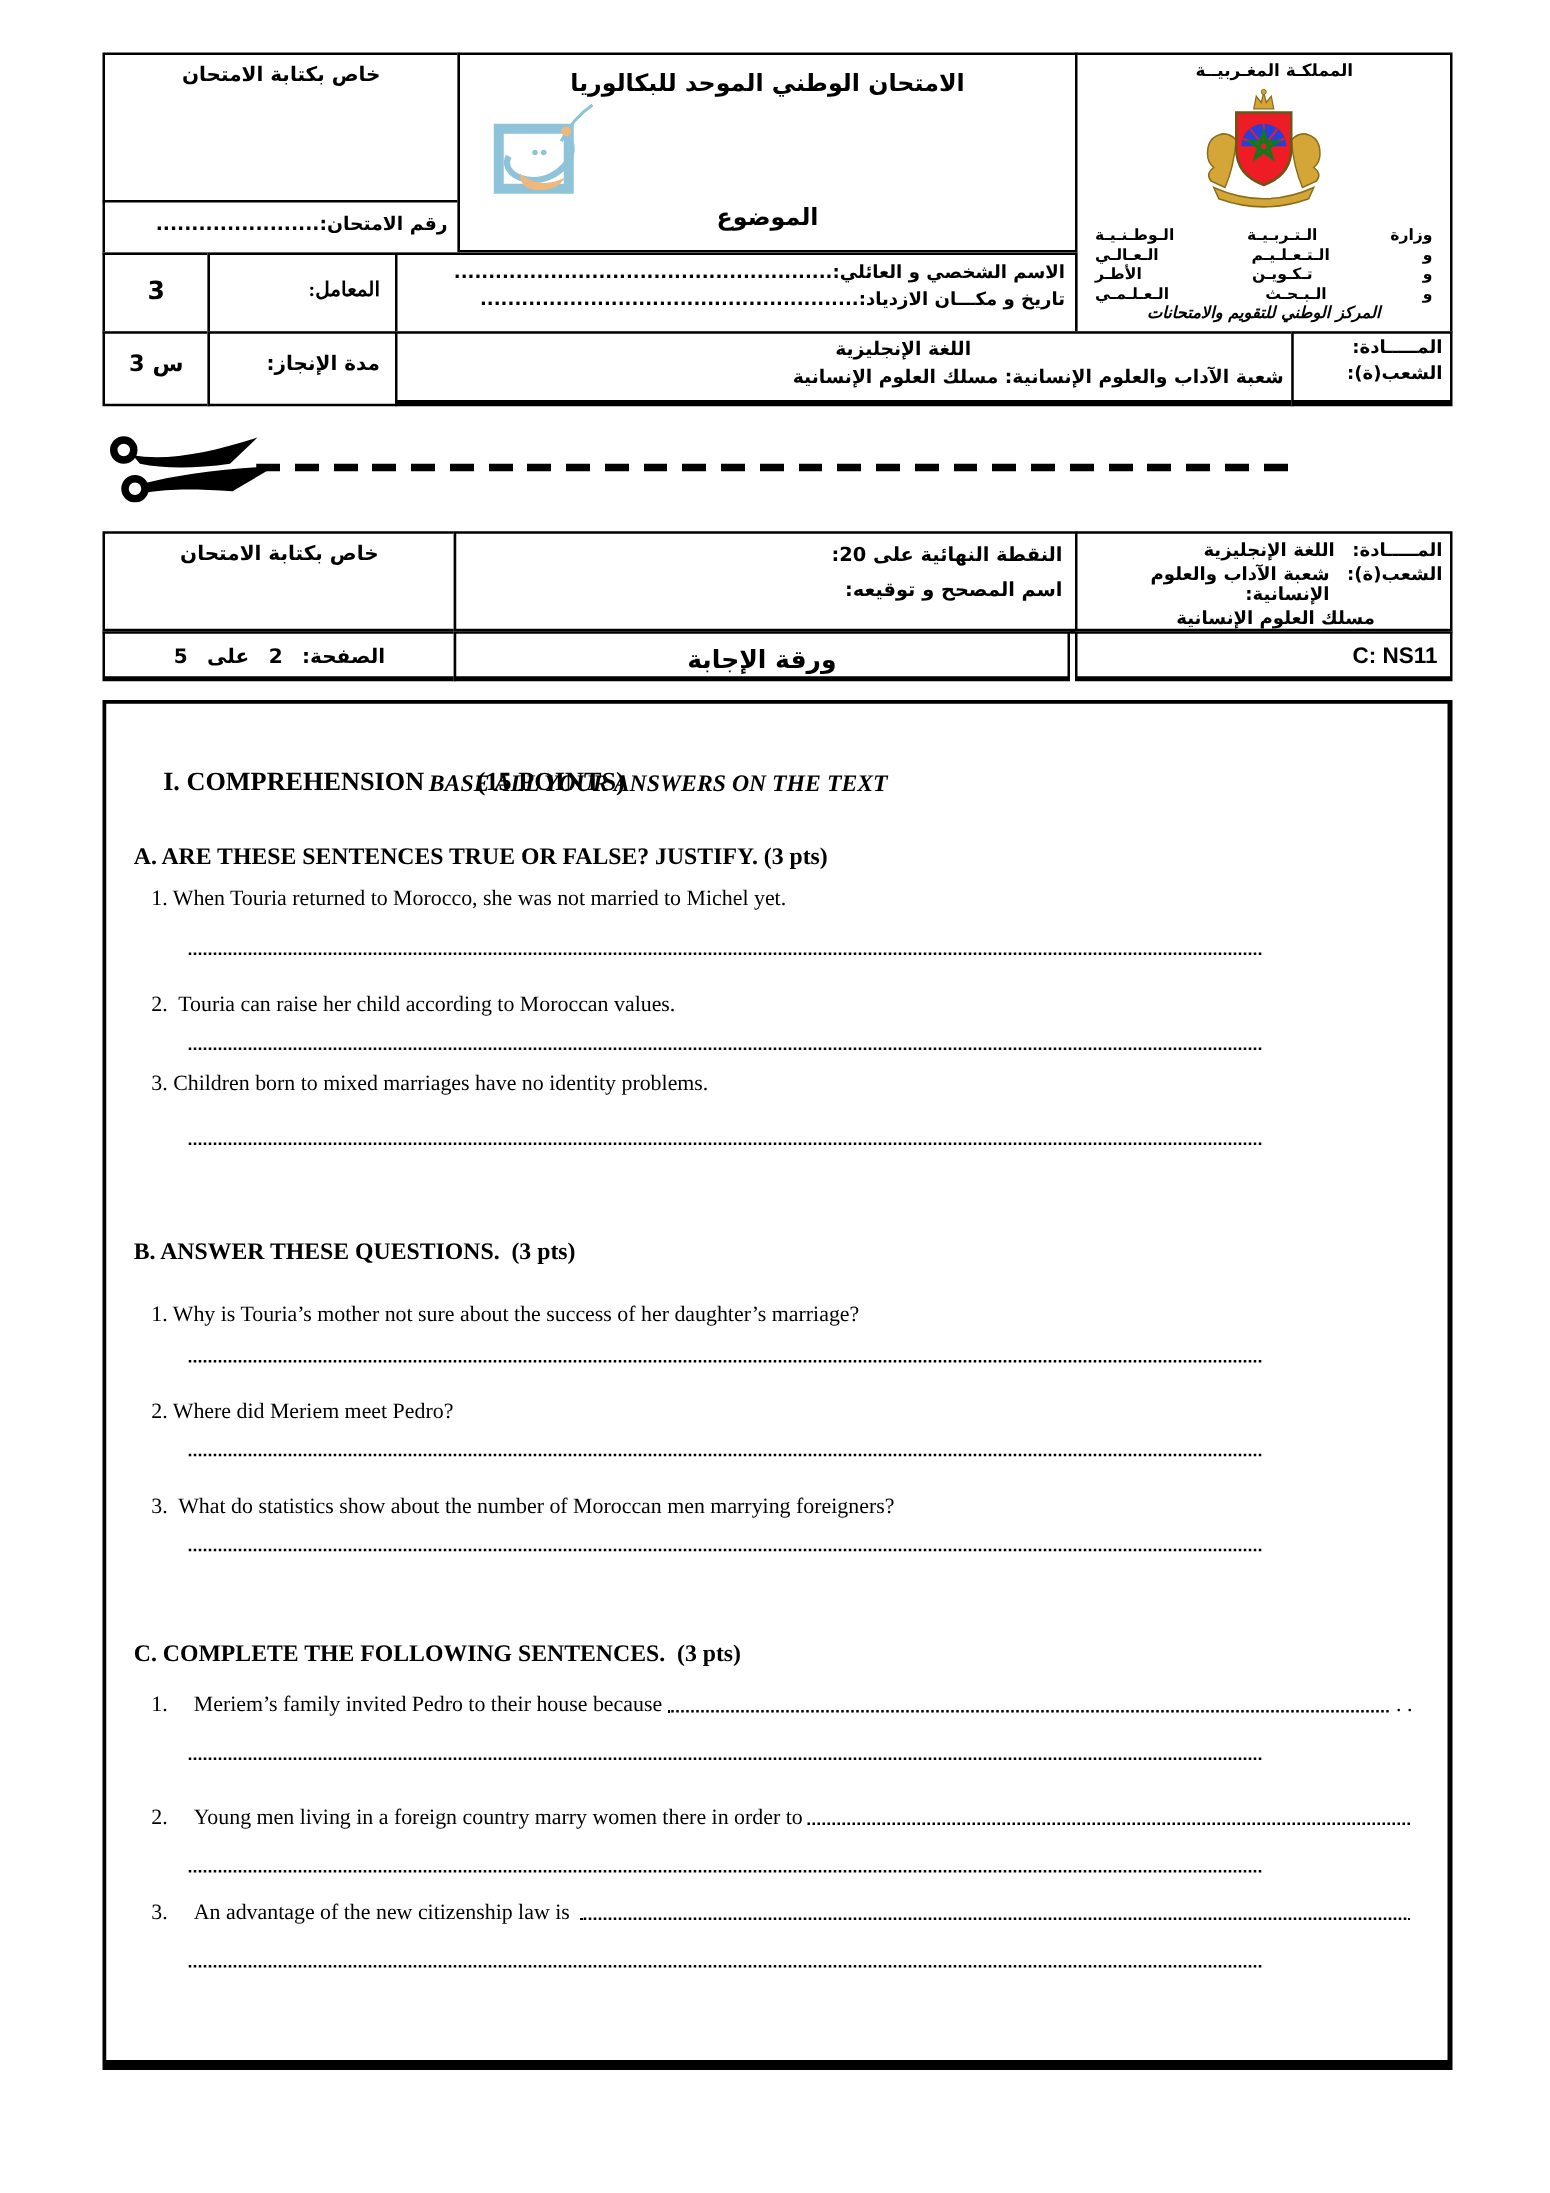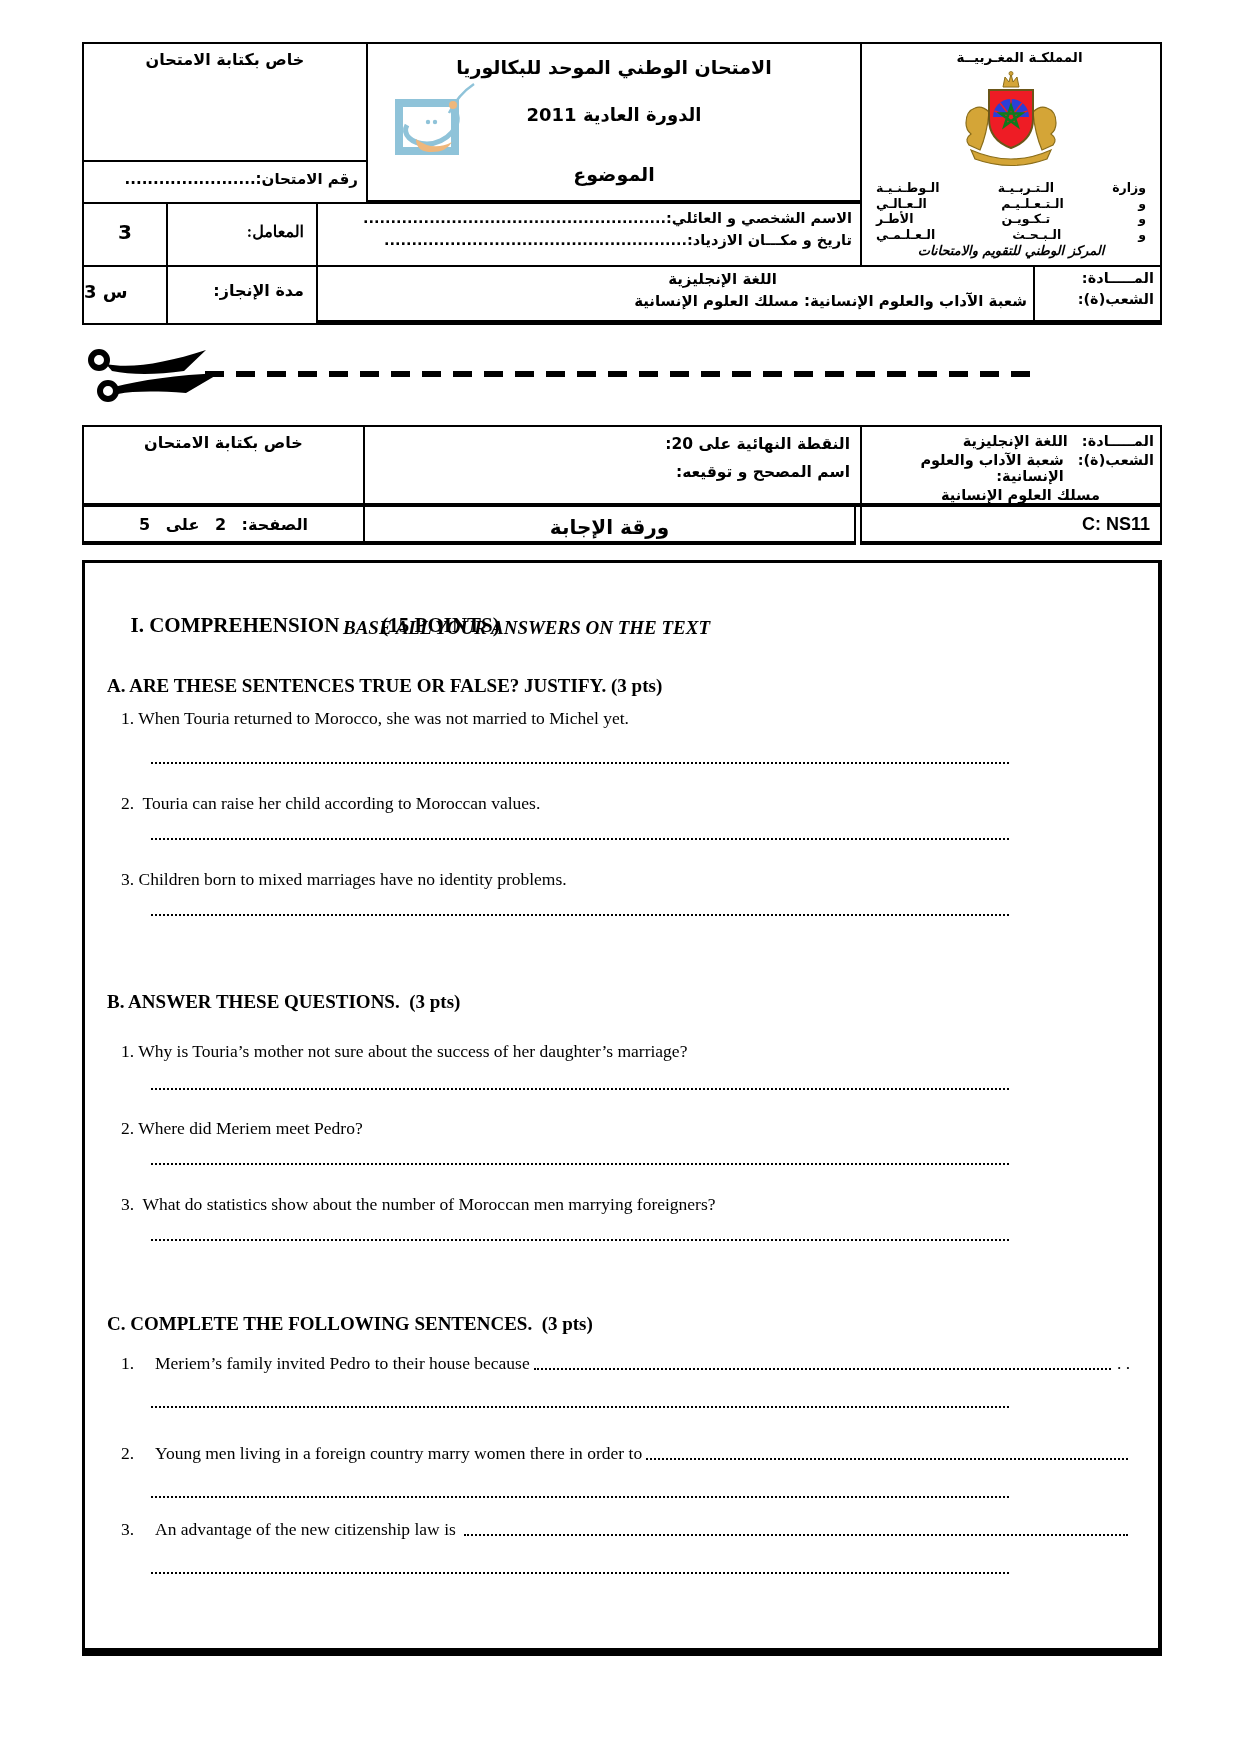--- a/index.html
+++ b/index.html
@@ -14,21 +14,21 @@
 
   
   .t1 { position:absolute; left:82px; top:42px; width:1080px; height:283px; }
   .t1-topleft   { left:0;   top:0;    width:286px; height:120px; padding-top:6px; }
   .t1-numcell   { left:0;   top:118px; width:286px; height:44px; padding:8px 8px 0 4px; font-size:15px; }
   .t1-mid      { left:284px; top:0;   width:496px; height:160px; }
   .t1-right    { left:778px; top:0;   width:302px; height:225px; }
   .t1-coefval  { left:0;   top:160px; width:86px;  height:65px; font-size:20px; padding-top:16px; }
   .t1-coeflab  { left:84px; top:160px; width:152px; height:65px; font-size:16px; padding:18px 12px 0 0;font-family:Liberation Serif, serif; }
   .t1-name     { left:234px; top:160px; width:546px; height:65px; font-size:14.5px; padding:6px 8px 0 6px; }
-  .t1-durval   { left:0;   top:223px; width:86px;  height:60px; font-size:18px; padding-top:14px; direction:ltr; font-weight:bold;}
+  .t1-durval   { left:0;   top:223px; width:86px;  height:60px; font-size:18px; padding-top:14px; direction:ltr; text-align:center; font-weight:bold;}
   .t1-durlab   { left:84px; top:223px; width:152px; height:60px; font-size:16px; padding:14px 12px 0 0; }
   .t1-subj     { left:234px; top:223px; width:719px; height:60px; font-size:15px; padding:3px 6px 0 0; }
   .t1-subjlab  { left:951px; top:223px; width:129px; height:60px; font-size:14.5px; padding:3px 6px 0 0; }
   .t1-subj .l1 { padding-left:100px; text-align:center; }
   .t1-subj .l2 { margin-top:4px; }
   .khass { font-size:16px; text-align:center; direction:rtl; font-weight:bold; }
 
   .mid-title { position:absolute; width:100%; text-align:center; direction:rtl; font-weight:bold; }
   .mt1 { top:12px;  font-size:19px; }
   .mt2 { top:60px;  font-size:18px; }
@@ -99,21 +99,20 @@
           <rect x="17" y="21" width="56" height="48" fill="none" stroke="#8fc3d9" stroke-width="8"></rect>
           <path d="M72,27 C83,43 64,62 45,62 C29,62 20,52 25,43" fill="none" stroke="#8fc3d9" stroke-width="5"></path>
           <path d="M67,31 C74,17 83,8 92,2" fill="none" stroke="#8fc3d9" stroke-width="2.5"></path>
           <path d="M34,57 q17,13 36,3 q-6,11 -23,10 q-13,-1 -13,-13 z" fill="#eeb77c"></path>
           <circle cx="71" cy="23" r="4" fill="#eeb77c"></circle>
           <circle cx="46" cy="40" r="2.2" fill="#8fc3d9"></circle>
           <circle cx="53" cy="40" r="2.2" fill="#8fc3d9"></circle>
         </svg>
       </div>
       <div class="mid-title mt1">الامتحان الوطني الموحد للبكالوريا</div>
-      <div class="mid-title mt2">الدورة العادية 2011</div>
       <div class="mid-title mt3">الموضوع</div>
     </div>
 
     <div class="cell t1-right">
       <div class="kingdom">المملكـة المغـربيــة</div>
       <div class="arms-wrap">
         <svg width="120" height="104" viewBox="0 0 120 104">
           <path d="M52,17 h16 l-2,-10 -4,5 -2,-8 -2,8 -4,-5 z" fill="#d4a537" stroke="#8a6d1a" stroke-width="1"></path>
           <circle cx="60" cy="3.5" r="2" fill="#d4a537" stroke="#8a6d1a" stroke-width="0.8"></circle>
           <path d="M24,38 q-9,3 -9,15 q0,7 5,11 q-7,5 -2,11 l11,5 q7,-16 9,-38 q-7,-7 -14,-4 z" fill="#d4a537" stroke="#8a6d1a" stroke-width="1.2"></path>
@@ -208,21 +207,21 @@
     <div class="h1">
       <span>I. COMPREHENSION</span><span class="pts">(15 POINTS)</span>
     </div>
     <div class="instruction">BASE ALL YOUR ANSWERS ON THE TEXT</div>
 
     <div class="ptitle" style="top:112px;">A. ARE THESE SENTENCES TRUE OR FALSE? JUSTIFY. (3 pts)</div>
     <div class="q" style="top:145px;">1. When Touria returned to Morocco, she was not married to Michel yet.</div>
     <div class="blank" style="top:196px;"></div>
     <div class="q" style="top:230px;">2.  Touria can raise her child according to Moroccan values.</div>
     <div class="blank" style="top:272px;"></div>
-    <div class="q" style="top:306px;">3. Children born to mixed marriages have no identity problems.</div>
+    <div class="q" style="top:293px;">3. Children born to mixed marriages have no identity problems.</div>
     <div class="blank" style="top:348px;"></div>
 
     <div class="ptitle" style="top:428px;">B. ANSWER THESE QUESTIONS.  (3 pts)</div>
     <div class="q" style="top:478px;">1. Why is Touria’s mother not sure about the success of her daughter’s marriage?</div>
     <div class="blank" style="top:522px;"></div>
     <div class="q" style="top:555px;">2. Where did Meriem meet Pedro?</div>
     <div class="blank" style="top:597px;"></div>
     <div class="q" style="top:631px;">3.  What do statistics show about the number of Moroccan men marrying foreigners?</div>
     <div class="blank" style="top:673px;"></div>
 

